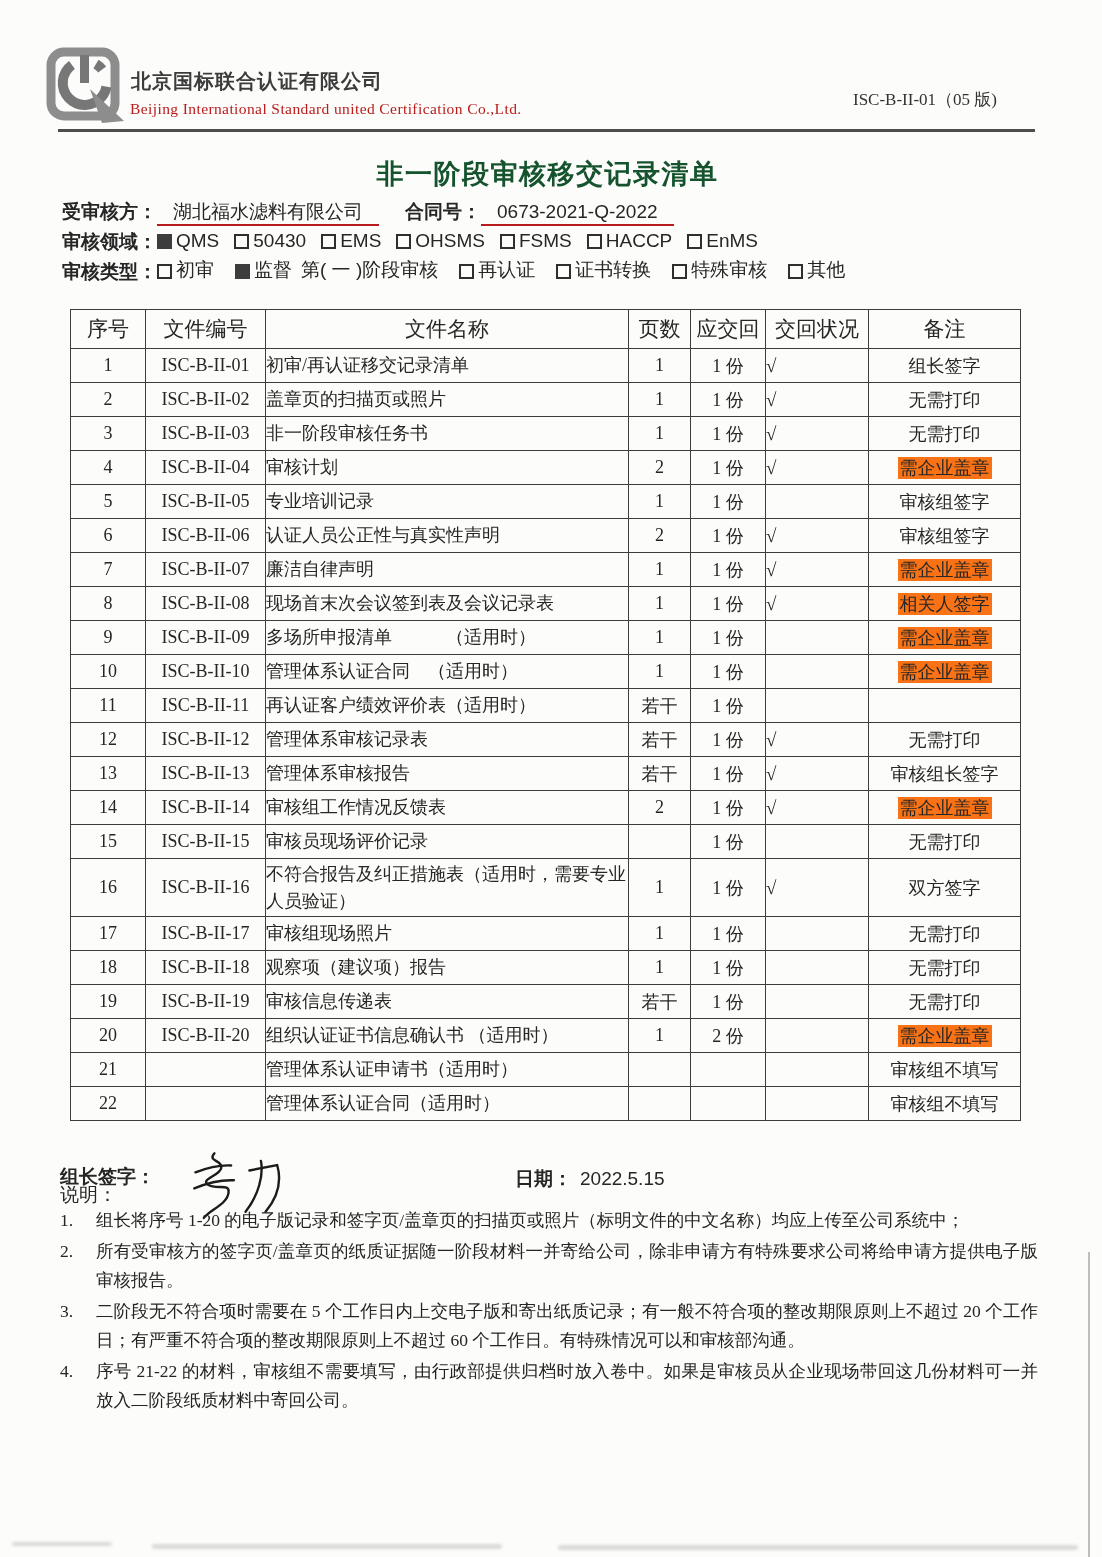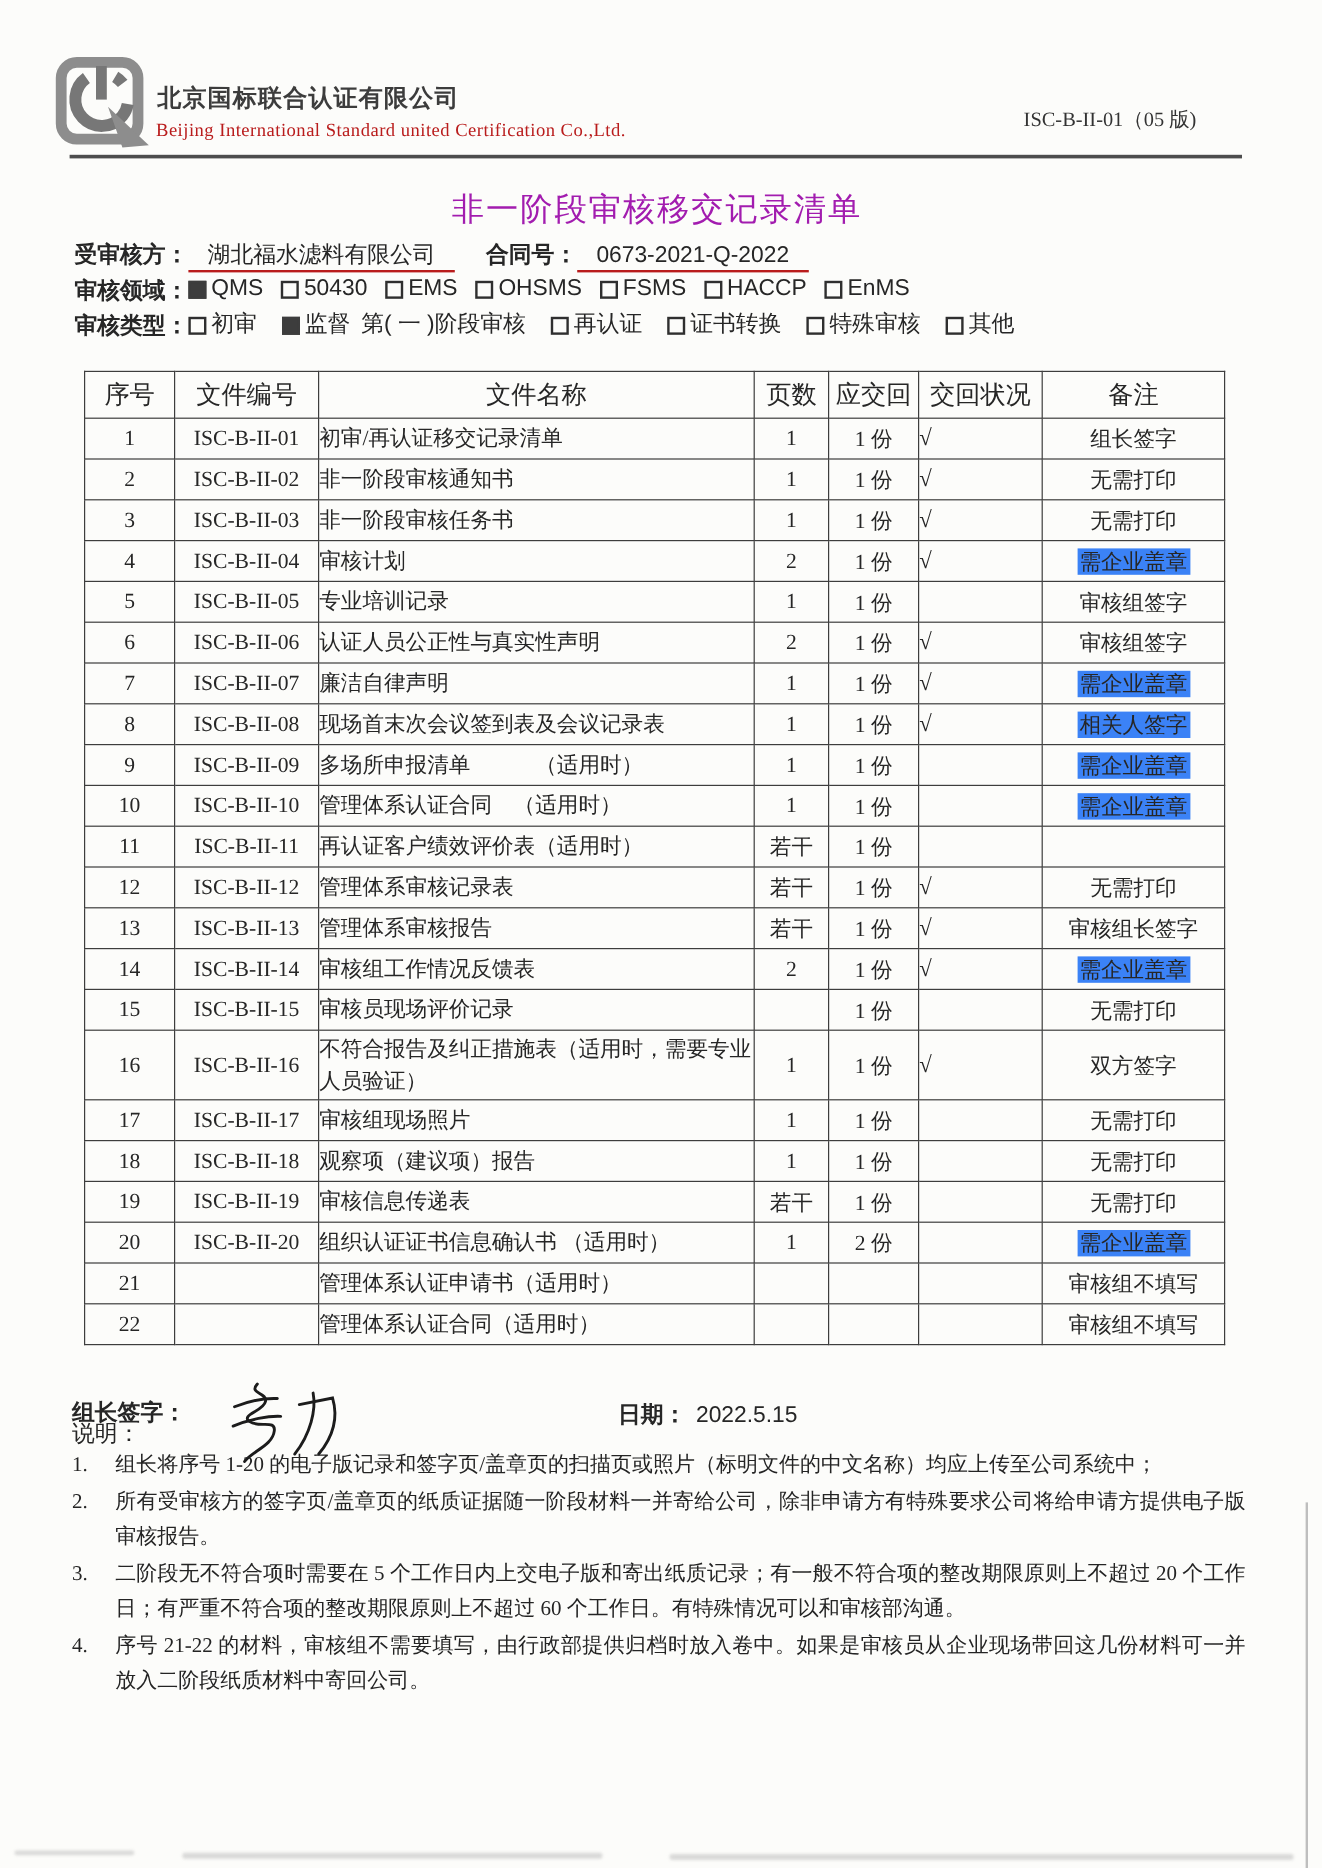--- a/index.html
+++ b/index.html
@@ -13,21 +13,21 @@
 
   
   .logo{position:absolute;left:44px;top:47px;width:84px;height:84px;}
   .company-cn{position:absolute;left:131px;top:68px;font-size:20px;font-weight:600;color:#3c3c3c;letter-spacing:1px;}
   .company-en{position:absolute;left:130px;top:100px;font-size:15.5px;color:#b91c1c;letter-spacing:.4px;}
   .doc-code{position:absolute;left:853px;top:88px;font-size:17px;color:#333;}
   .head-rule{position:absolute;left:58px;top:129px;width:977px;height:3px;background:#4d4d4d;}
 
   
   .page-title{position:absolute;left:60px;top:156px;width:975px;text-align:center;
-    font-size:27px;font-weight:400;letter-spacing:1.5px;color:#a21caf;}
+    font-size:27px;font-weight:700;letter-spacing:1.5px;color:#14532d;}
   .form-line{position:absolute;left:62px;font-size:19px;color:#262626;white-space:nowrap;}
   .fl1{top:199px;} .fl2{top:229px;} .fl3{top:257px;}
   .f-label{font-weight:700;}
   .f-underline{border-bottom:2px solid #b91c1c;padding:0 16px 2px 16px;font-weight:500;}
   .f-gap{display:inline-block;width:26px;}
   .opt{display:inline-flex;align-items:center;margin-right:15px;}
   .fl3 .opt{margin-right:21px;}
   .cbx{display:inline-block;width:15px;height:15px;border:2px solid #2f2f2f;margin-right:4px;
     box-sizing:border-box;background:#fcfcfa;position:relative;top:1px;}
   .cbx.checked{background:#3d3d3d;border-color:#3d3d3d;}
@@ -37,21 +37,21 @@
   table.doc{position:absolute;left:70px;top:309px;border-collapse:collapse;table-layout:fixed;
     width:950px;font-size:18px;color:#262626;}
   table.doc th,table.doc td{border:1.6px solid #3d3d3d;padding:0;overflow:hidden;}
   table.doc th{height:38px;font-weight:500;font-size:21px;font-family:Liberation Mono, monospace;}
   table.doc td{height:33px;}
   tr.tall td{height:57px;}
   .c-center{text-align:center;}
   .c-name{text-align:left;padding:2px 6px 2px 13px;line-height:1.45;}
   .c-ret{text-align:left;padding-left:11px;font-size:19px;}
   .c-remark{text-align:center;}
-  .hl{background:#3b82f6;padding:1px 2px;}
+  .hl{background:#f97316;padding:1px 2px;}
 
   
   .sign-row{position:absolute;left:60px;top:1146px;width:975px;font-size:19px;margin-top:18px;}
   .sign-label,.date-label,.notes-label{font-weight:700;}
   .signature{position:absolute;left:110px;top:-22px;}
   .date-wrap{position:absolute;left:455px;top:2px;}
   .date-value{margin-left:8px;}
   .notes-label-row{position:absolute;left:60px;top:1182px;font-size:19px;}
   .notes{position:absolute;left:60px;top:1206px;width:978px;}
   .note-row{display:flex;font-size:17.5px;line-height:29px;margin-bottom:2px;color:#242424;}
@@ -162,21 +162,21 @@
           <td class="c-center">ISC-B-II-01</td>
           <td class="c-name">初审/再认证移交记录清单</td>
           <td class="c-center">1</td>
           <td class="c-center">1 份</td>
           <td class="c-ret">√</td>
           <td class="c-remark">组长签字</td>
         </tr>
         <tr>
           <td class="c-center">2</td>
           <td class="c-center">ISC-B-II-02</td>
-          <td class="c-name">非一阶段审核通知书</td>
+          <td class="c-name">盖章页的扫描页或照片</td>
           <td class="c-center">1</td>
           <td class="c-center">1 份</td>
           <td class="c-ret">√</td>
           <td class="c-remark">无需打印</td>
         </tr>
         <tr>
           <td class="c-center">3</td>
           <td class="c-center">ISC-B-II-03</td>
           <td class="c-name">非一阶段审核任务书</td>
           <td class="c-center">1</td>

